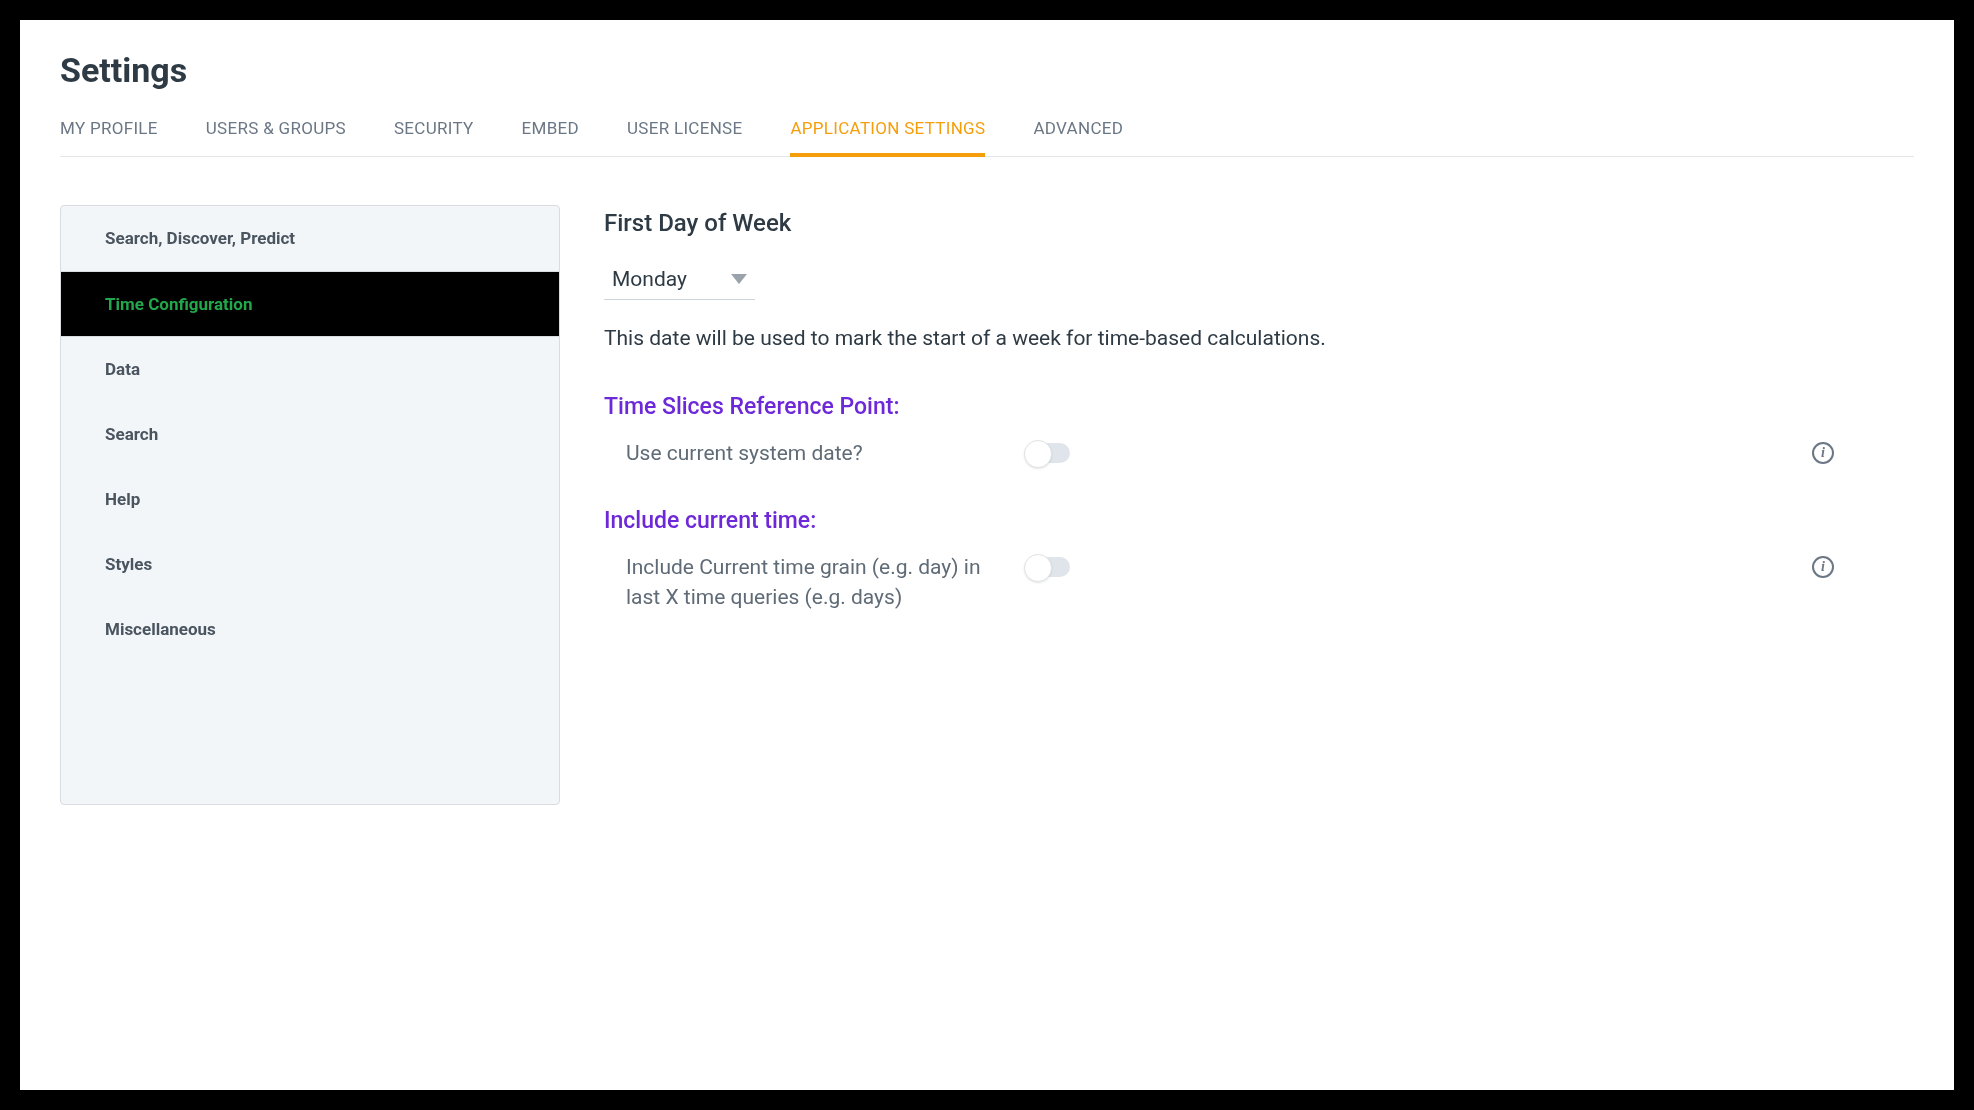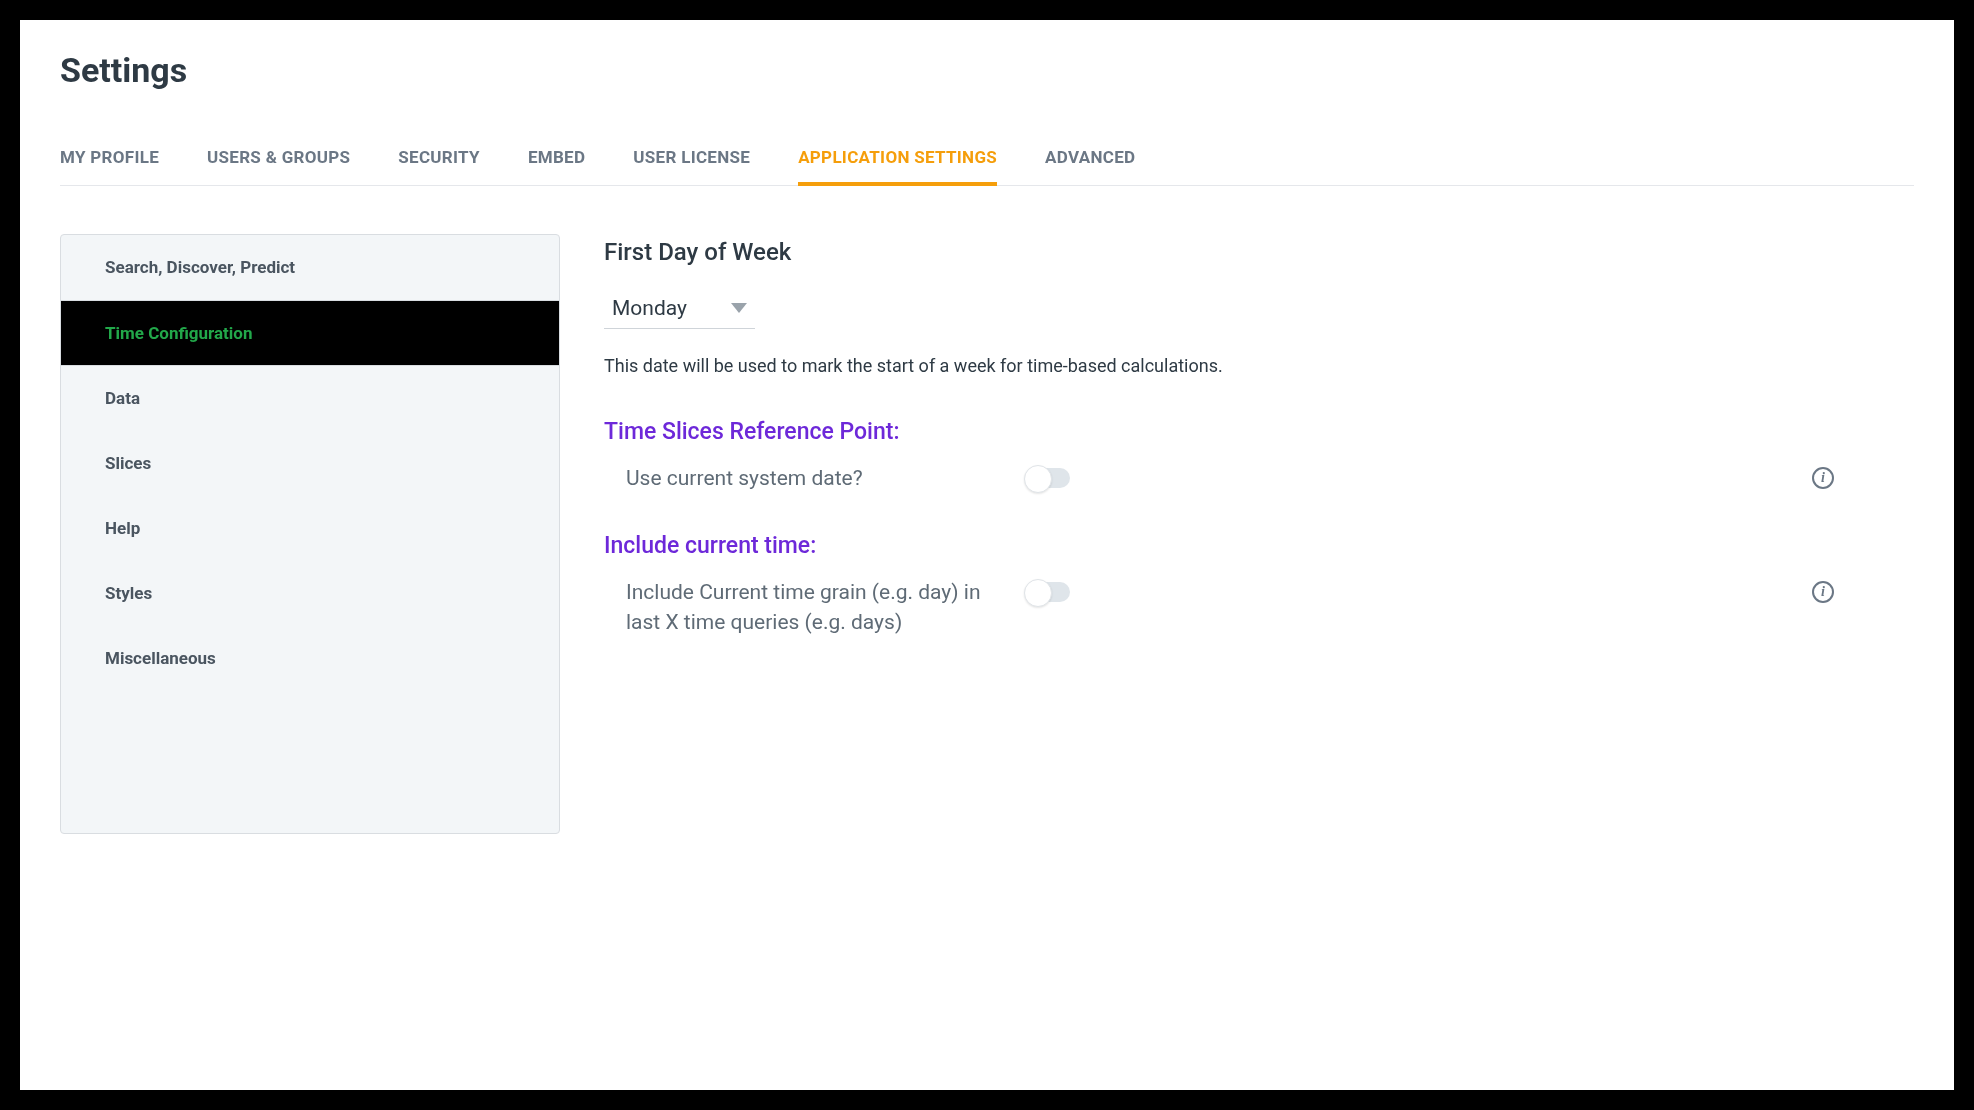--- a/index.html
+++ b/index.html
@@ -22,28 +22,27 @@
     color: #2e3a44;
     margin-bottom: 22px;
   }
   .tabs {
     display: flex;
     gap: 48px;
     border-bottom: 1px solid #e5e7eb;
   }
   .tab {
     font-size: 17px;
-    font-weight: 700;
+    font-weight: 400;
     letter-spacing: 0.3px;
     color: #6b7785;
     padding: 6px 0 18px 0;
     cursor: pointer;
     position: relative;
     text-transform: uppercase;
-    margin-top: 29px;
   }
   .tab.active {
     color: #f59e0b;
   }
   .tab.active::after {
     content: "";
     position: absolute;
     left: 0; right: 0; bottom: -1px;
     height: 4px;
     background: #f59e0b;
@@ -99,21 +98,21 @@
     font-size: 21px;
     color: #2e3a44;
   }
   .caret {
     width: 0; height: 0;
     border-left: 8px solid transparent;
     border-right: 8px solid transparent;
     border-top: 10px solid #9aa3ab;
   }
   .help-text {
-    font-size: 18px;
+    font-size: 21px;
     color: #2e3a44;
     margin-bottom: 40px;
     line-height: 1.4;
   }
   .subheading {
     font-size: 23px;
     font-weight: 500;
     color: #6d28d9;
     margin-bottom: 18px;
   }
@@ -185,21 +184,21 @@
     <div class="tab">USER LICENSE</div>
     <div class="tab active">APPLICATION SETTINGS</div>
     <div class="tab">ADVANCED</div>
   </div>
 
   <div class="content-area">
     <div class="sidebar">
       <div class="sidebar-item">Search, Discover, Predict</div>
       <div class="sidebar-item active">Time Configuration</div>
       <div class="sidebar-item">Data</div>
-      <div class="sidebar-item">Slices</div>
+      <div class="sidebar-item">Search</div>
       <div class="sidebar-item">Help</div>
       <div class="sidebar-item">Styles</div>
       <div class="sidebar-item">Miscellaneous</div>
     </div>
 
     <div class="main">
       <div class="section-heading">First Day of Week</div>
 
       <div class="select-wrap">
         <span class="select-value">Monday</span>

